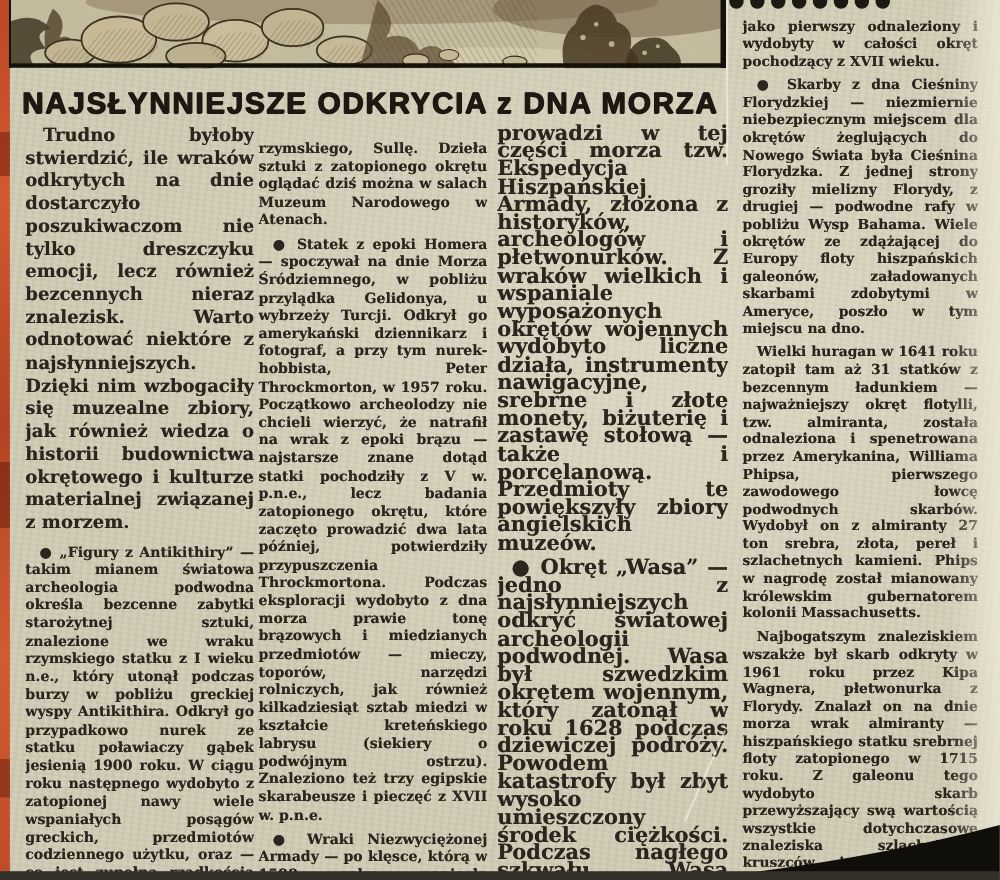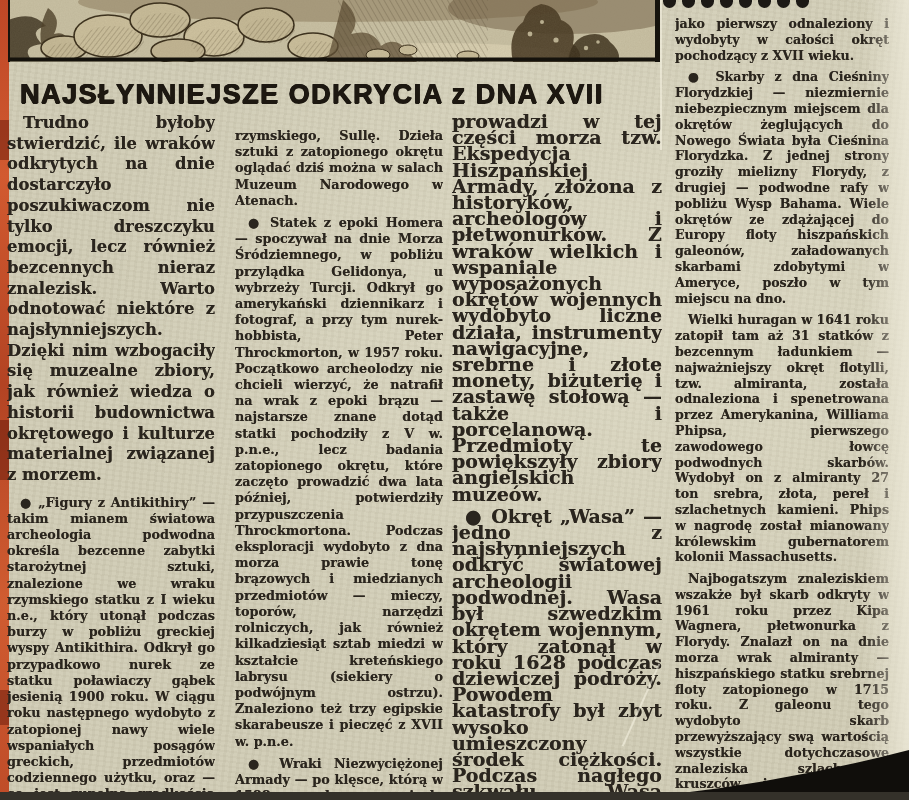--- a/index.html
+++ b/index.html
@@ -34,21 +34,21 @@
     font-weight:700;font-size:27px;line-height:30px;letter-spacing:1.5px;
     color:#1d1811; white-space:nowrap;
     text-shadow:0.8px 0 0 #1d1811, -0.4px 0 0 #1d1811, 0 0.5px 0 #1d1811;
   }
   
   .col{position:absolute;text-align:justify;overflow:hidden;
     font-weight:700;color:#2a251e;
     text-shadow:0 0 0.5px rgba(52,42,28,0.65);}
   .col p{margin:0 0 6px 0;}
   .col p.ind{text-indent:13px;}
-  .col1{left:7px;top:113px;width:208px;height:682px;font-size:12.8px;line-height:16.2px;}
+  .col1{left:23px;top:113px;width:208px;height:682px;font-size:12.8px;line-height:16.2px;}
   .col1 .lead{font-size:16.4px;line-height:20.7px;margin-bottom:9px;text-indent:16px;}
   .col2{left:235px;top:113px;width:208px;height:680px;font-size:12.8px;line-height:16.2px;margin-top:15px;}
   .col3{left:452px;top:113px;width:210px;height:680px;font-size:19px;line-height:16.2px;}
   .col4{left:675px;top:16px;width:214px;height:772px;font-size:12.6px;line-height:15.8px;}
   
   .bottom-bar{position:absolute;left:0;bottom:0;width:909px;height:8px;background:#34312a;}
   .corner-wedge{position:absolute;right:0;bottom:6px;width:235px;height:50px;}
   .corner-wedge svg{display:block;width:235px;height:50px;}
 </style>
 </head>
@@ -132,21 +132,21 @@
     <span></span>
     <span></span>
     <span></span>
     <span></span>
     <span></span>
     <span></span>
     <span></span>
     <span></span>
   </div>
 
-  <div class="headline">NAJSŁYNNIEJSZE ODKRYCIA z DNA XVII</div>
+  <div class="headline">NAJSŁYNNIEJSZE ODKRYCIA z DNA MORZA</div>
 
   <div class="col col1">
     <p class="lead">Trudno byłoby stwierdzić, ile wraków odkrytych na dnie dostarczyło poszukiwaczom nie tylko dreszczyku emocji, lecz również bezcennych nieraz znalezisk. Warto odnotować niektóre z najsłynniejszych. Dzięki nim wzbogaciły się muzealne zbiory, jak również wiedza o historii budownictwa okrętowego i kulturze materialnej związanej z morzem.</p>
     <p class="ind">● „Figury z Antikithiry” — takim mianem światowa archeologia podwodna określa bezcenne zabytki starożytnej sztuki, znalezione we wraku rzymskiego statku z I wieku n.e., który utonął podczas burzy w pobliżu greckiej wyspy Antikithira. Odkrył go przypadkowo nurek ze statku poławiaczy gąbek jesienią 1900 roku. W ciągu roku następnego wydobyto z zatopionej nawy wiele wspaniałych posągów greckich, przedmiotów codziennego użytku, oraz — co jest zupełną rzadkością wśród zachowanych do naszych czasów instrumentów nawigacyjnych tamtej epoki — rodzaj astrolabium z brązu do określania położenia gwiazd podczas żeglugi. Historycy przypuszczają, że statek ten wiózł do Rzymu łupy zrabowane w Grecji po podboju tego kraju przez wodza</p>
   </div>
 
   <div class="col col2">
     <p>rzymskiego, Sullę. Dzieła sztuki z zatopionego okrętu oglądać dziś można w salach Muzeum Narodowego w Atenach.</p>
     <p class="ind">● Statek z epoki Homera — spoczywał na dnie Morza Śródziemnego, w pobliżu przylądka Gelidonya, u wybrzeży Turcji. Odkrył go amerykański dziennikarz i fotograf, a przy tym nurek-hobbista, Peter Throckmorton, w 1957 roku. Początkowo archeolodzy nie chcieli wierzyć, że natrafił na wrak z epoki brązu — najstarsze znane dotąd statki pochodziły z V w. p.n.e., lecz badania zatopionego okrętu, które zaczęto prowadzić dwa lata później, potwierdziły przypuszczenia Throckmortona. Podczas eksploracji wydobyto z dna morza prawie tonę brązowych i miedzianych przedmiotów — mieczy, toporów, narzędzi rolniczych, jak również kilkadziesiąt sztab miedzi w kształcie kreteńskiego labrysu (siekiery o podwójnym ostrzu). Znaleziono też trzy egipskie skarabeusze i pieczęć z XVII w. p.n.e.</p>
     <p class="ind">● Wraki Niezwyciężonej Armady — po klęsce, którą w 1588 roku poniosła hiszpańska Niezwyciężona Armada w walce z flotą brytyjską, ocalałe okręty wracały do Hiszpanii wzdłuż brzegów Szkocji i Irlandii. Gwałtowne sztormy zatopiły niektóre z nich. Wraki już w XVII wieku były obiektem penetracji ówczesnych poszukiwaczy skarbów, a od roku 1967 prace podwodne</p>

